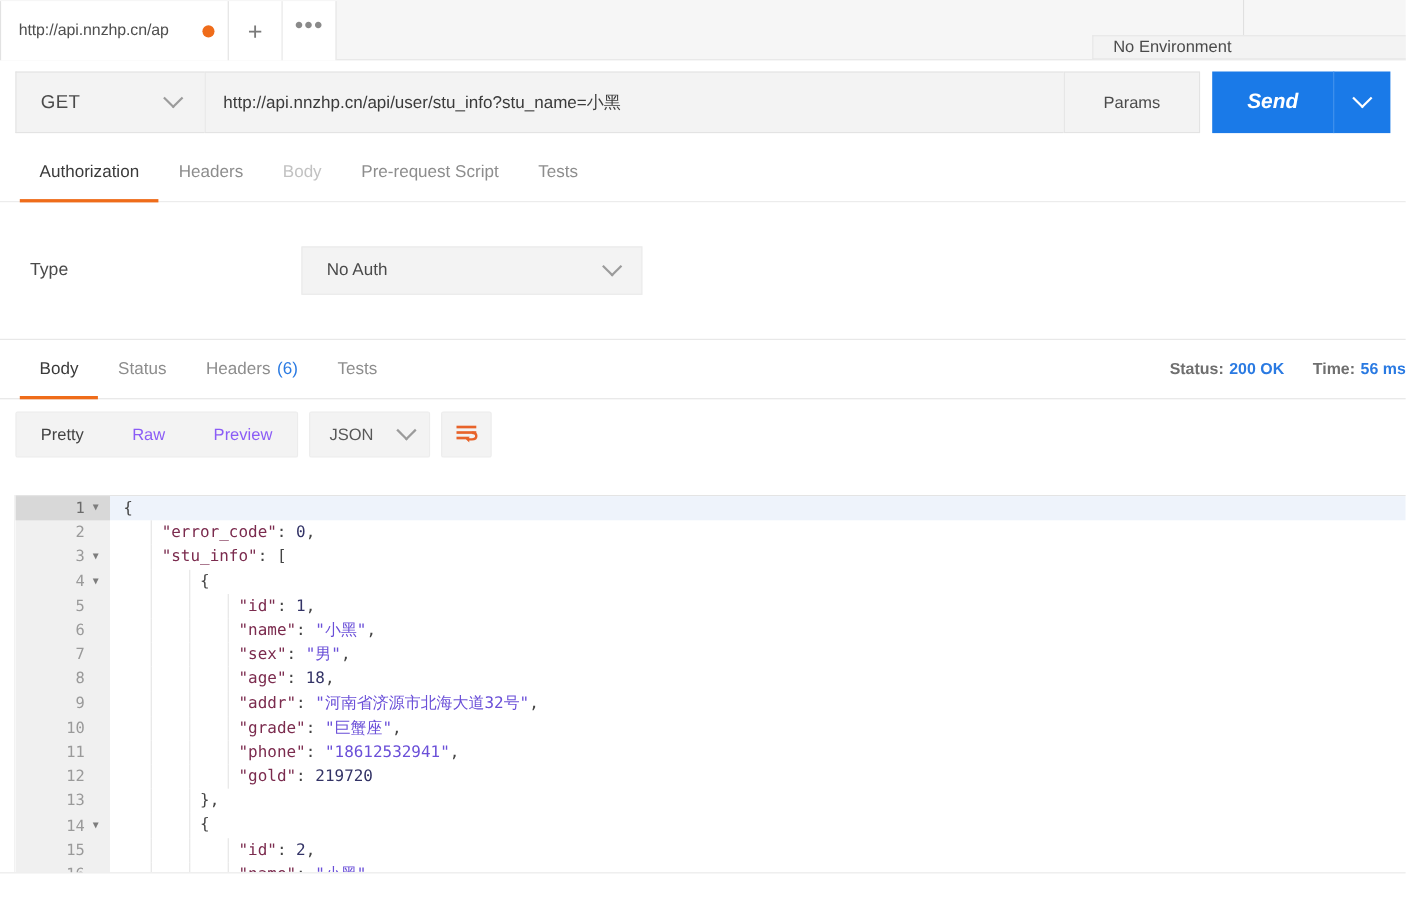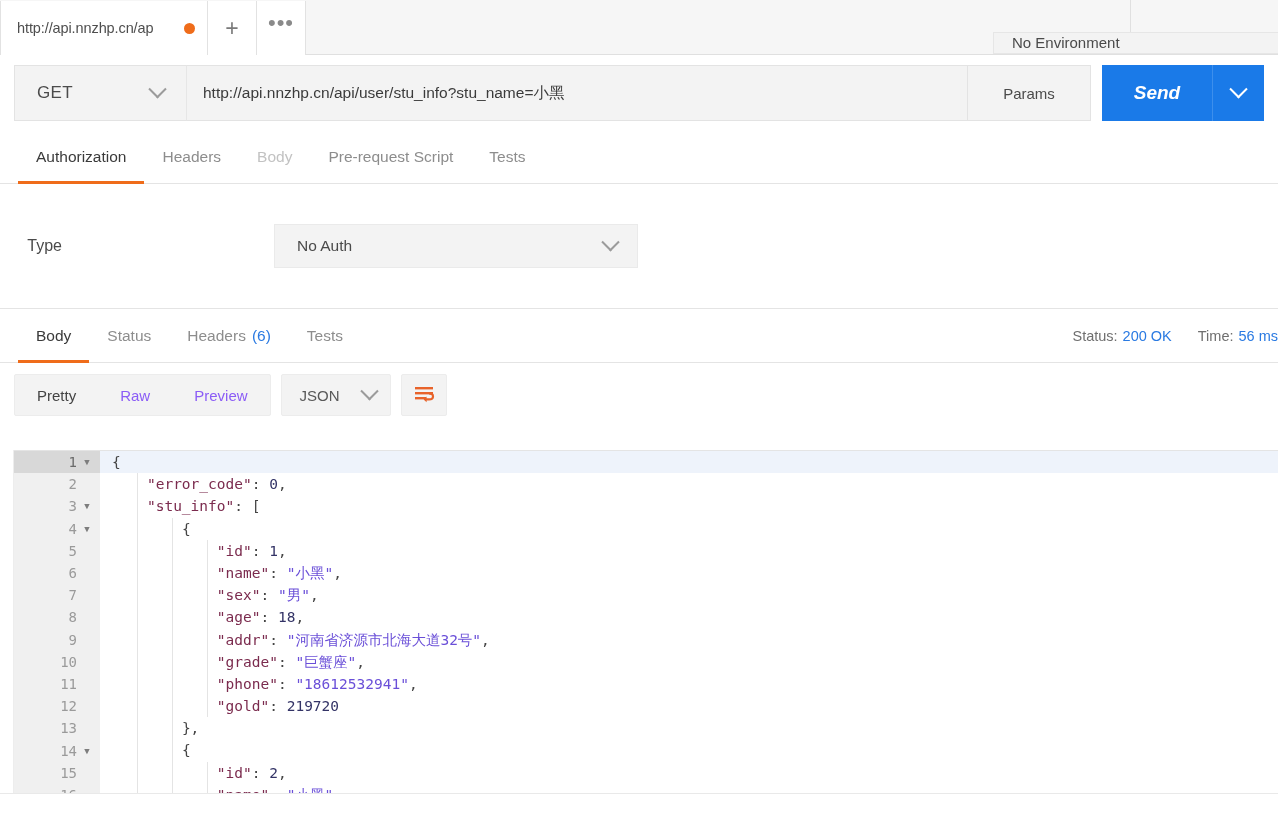--- a/index.html
+++ b/index.html
@@ -196,21 +196,21 @@
   }
   .auth-type-label {
     width: 140px;
     text-align: right;
     font-size: 16px;
     color: #4a4a4a;
     margin-left: -78px;
   }
   .auth-select {
     margin-left: 212px;
-    width: 364px; height: 44px;
+    width: 310px; height: 44px;
     background: #f3f3f3;
     border: 1px solid #eaeaea;
     display: flex; align-items: center;
     justify-content: space-between;
     padding: 0 20px 0 22px;
     font-size: 15.5px;
     color: #4a4a4a;
   }
 
   
@@ -225,21 +225,21 @@
   }
   .resp-meta {
     position: absolute;
     right: 0; top: 0; bottom: 0;
     display: flex; align-items: center;
     padding-right: 0px;
     font-size: 14.5px;
   }
   .meta-key { color: #6f6f6f; }
   .meta-val { color: #2a7ae2; margin-left: 5px; }
-  .meta-group { margin-left: 26px; white-space: nowrap; }
+  .meta-group { margin-left: 26px; white-space: nowrap; font-weight: bold; }
 
   
   .resp-toolbar {
     height: 64px;
     background: #ffffff;
     display: flex;
     align-items: center;
     padding-left: 14px;
     gap: 10px;
   }

